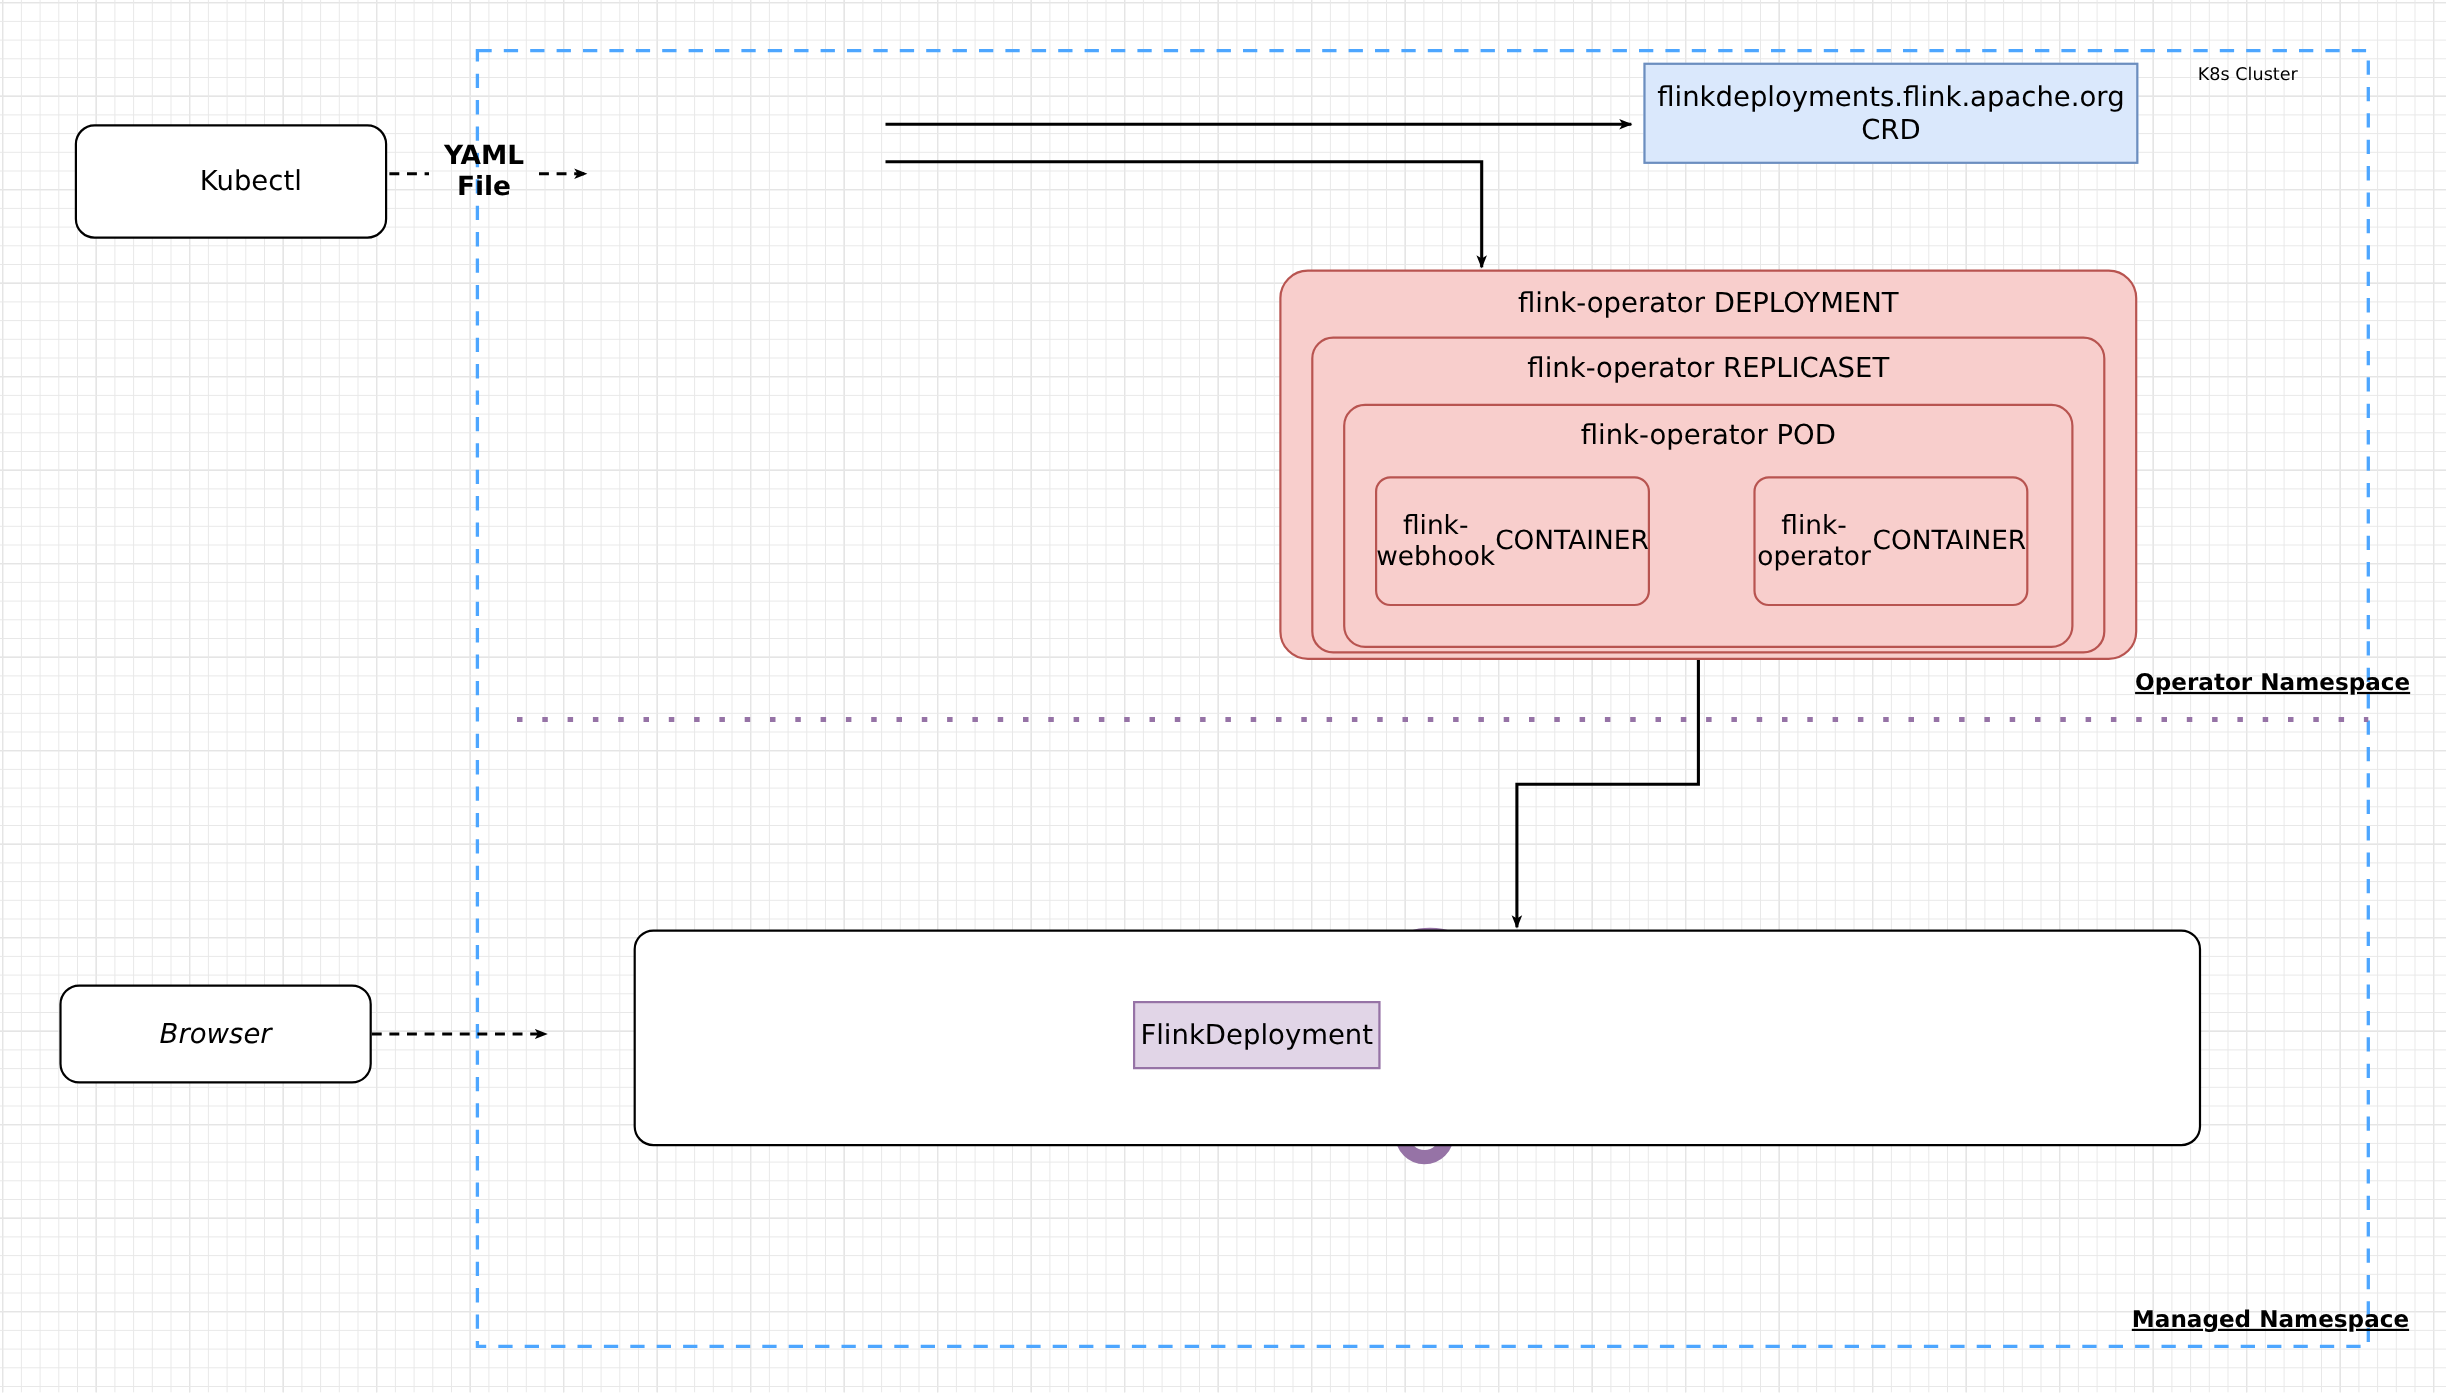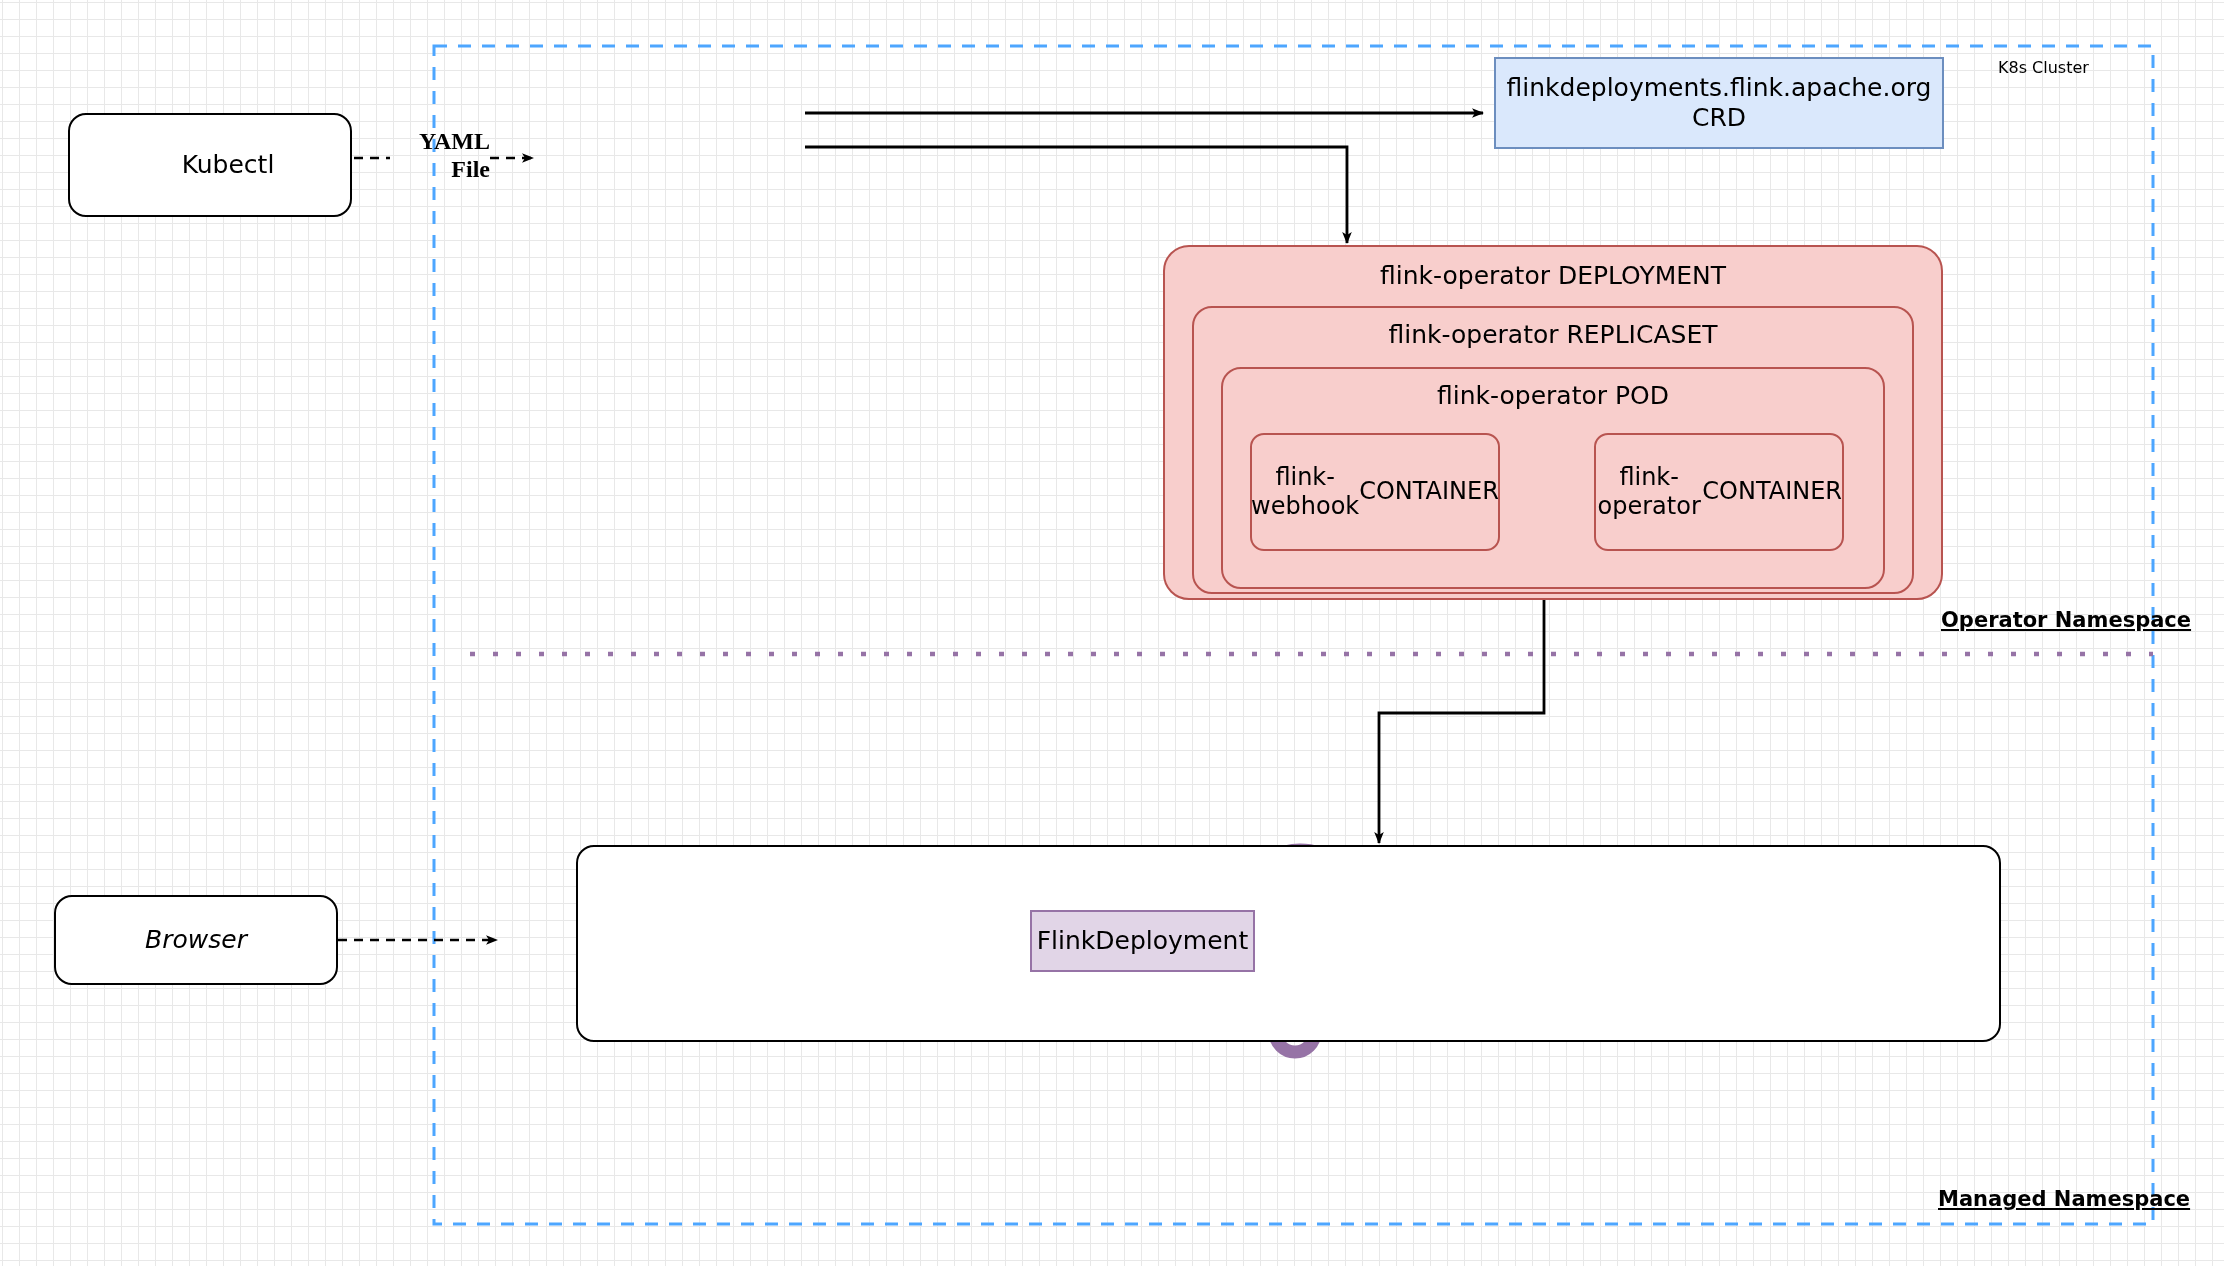--- a/index.html
+++ b/index.html
@@ -83,24 +83,23 @@
   .purple-box {
     background: #e1d5e7;
     border: 2.2px solid #9673a6;
     font-size: 25px;
   }
   .edge-label {
     position: absolute;
     font-size: 24px;
     font-weight: bold;
     color: #000000;
-    text-align: right;
+    text-align: center;
     line-height: 1.15;
     background: transparent;
-    font-family: Liberation Serif, serif;
   }
   .zone-label {
     position: absolute;
     font-size: 16px;
     color: #000000;
     white-space: nowrap;
   }
   .zone-label.bold {
     font-weight: bold;
     font-size: 21px;

